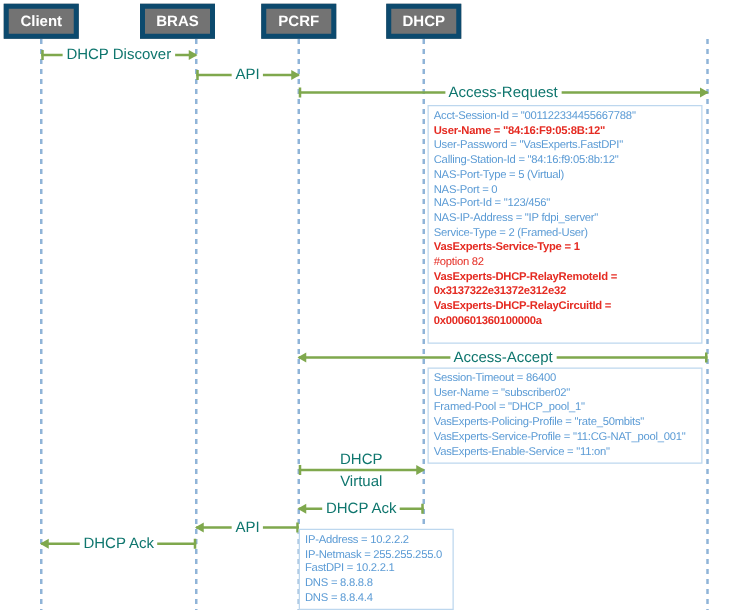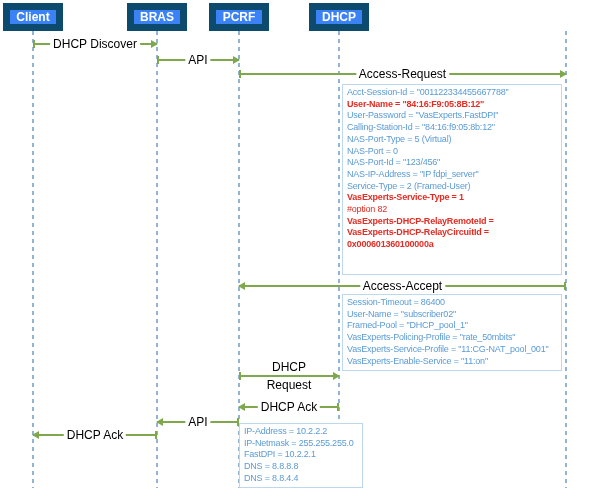--- a/index.html
+++ b/index.html
@@ -3,40 +3,40 @@
 <meta charset="utf-8">
 <style>
   html,body{margin:0;padding:0;background:#fff;}
   #stage{
     position:relative;width:600px;height:491px;background:#fff;overflow:hidden;
     font-family:"Liberation Sans",sans-serif;
   }
   
   .actor{
     position:absolute;top:3px;width:60px;height:28px;
-    background:#3b82f6;border:7px solid #0c4a6e;box-sizing:border-box;
+    background:#737373;border:4px solid #0c4a6e;box-sizing:border-box;
     color:#fff;font-size:12px;font-weight:bold;
     display:flex;align-items:center;justify-content:center;
   }
   
   .lifeline{
     position:absolute;top:31px;height:457px;width:2px;
     background:repeating-linear-gradient(to bottom,#8fb4d8 0px,#8fb4d8 4px,transparent 4px,transparent 8px);
   }
   
   .msg{position:absolute;height:1.6px;background:#7fa84d;}
   .msg .tick{position:absolute;width:1.6px;height:8px;top:-3.2px;background:#7fa84d;}
   .msg.dir-right .tick{left:0;}
   .msg.dir-left  .tick{right:0;}
   .msg .head{position:absolute;width:0;height:0;top:-3.4px;}
   .msg.dir-right .head{right:-1px;border-top:4px solid transparent;border-bottom:4px solid transparent;border-left:7px solid #7fa84d;}
   .msg.dir-left  .head{left:-1px;border-top:4px solid transparent;border-bottom:4px solid transparent;border-right:7px solid #7fa84d;}
   .msg .lbl{
     position:absolute;left:50%;top:1px;transform:translate(-50%,-50%);
-    background:#fff;padding:0 3px;color:#000000;font-size:12px;white-space:nowrap;line-height:13px;
+    background:#fff;padding:0 3px;color:#0f766e;font-size:12px;white-space:nowrap;line-height:13px;
   }
   .msg .lbl.above{top:auto;bottom:2.5px;transform:translateX(-50%);}
   .msg .lbl.below{top:3.5px;transform:translateX(-50%);}
   
   .attrbox{
     position:absolute;background:#fff;border:1px solid #bdd7ee;box-sizing:border-box;
     padding:2px 0 0 4px;overflow:hidden;
   }
   .attr-line{
     font-size:9px;line-height:11.7px;letter-spacing:-0.2px;white-space:nowrap;color:#5b9bd5;
@@ -52,21 +52,21 @@
 
   <div class="lifeline" style="left:32px"></div>
   <div class="lifeline" style="left:156px"></div>
   <div class="lifeline" style="left:238px"></div>
   <div class="lifeline" style="left:338px"></div>
   <div class="lifeline" style="left:565px"></div>
 
   <div class="actor" style="left:3px">
       <span>Client</span>
     </div>
-  <div class="actor" style="left:127px">
+  <div class="actor" style="left:112px">
       <span>BRAS</span>
     </div>
   <div class="actor" style="left:209px">
       <span>PCRF</span>
     </div>
   <div class="actor" style="left:309px">
       <span>DHCP</span>
     </div>
 
   <div class="msg dir-right" style="left:33px;top:43px;width:124px">
@@ -90,21 +90,21 @@
   <div class="msg dir-left" style="left:239px;top:285px;width:327px">
     <span class="tick"></span>
     <span class="head"></span>
     <span class="lbl">Access-Accept</span>
   </div>
 
   <div class="msg dir-right" style="left:239px;top:375px;width:100px">
     <span class="tick"></span>
     <span class="head"></span>
     <span class="lbl above">DHCP</span>
-    <span class="lbl below">Request</span>
+    <span class="lbl below">Virtual</span>
   </div>
 
   <div class="msg dir-left" style="left:239px;top:406px;width:100px">
     <span class="tick"></span>
     <span class="head"></span>
     <span class="lbl">DHCP Ack</span>
   </div>
 
   <div class="msg dir-left" style="left:157px;top:421px;width:82px">
     <span class="tick"></span>
@@ -124,20 +124,21 @@
     <div class="attr-line" data-style="blue">User-Password = "VasExperts.FastDPI"</div>
     <div class="attr-line" data-style="blue">Calling-Station-Id = "84:16:f9:05:8b:12"</div>
     <div class="attr-line" data-style="blue">NAS-Port-Type = 5 (Virtual)</div>
     <div class="attr-line" data-style="blue">NAS-Port = 0</div>
     <div class="attr-line" data-style="blue">NAS-Port-Id = "123/456"</div>
     <div class="attr-line" data-style="blue">NAS-IP-Address = "IP fdpi_server"</div>
     <div class="attr-line" data-style="blue">Service-Type = 2 (Framed-User)</div>
     <div class="attr-line" data-style="red-bold">VasExperts-Service-Type = 1</div>
     <div class="attr-line" data-style="red">#option 82</div>
     <div class="attr-line" data-style="red-bold">VasExperts-DHCP-RelayRemoteId =</div>
+    <div class="attr-line" data-style="red-bold">0x3137322e31372e312e32</div>
     <div class="attr-line" data-style="red-bold">VasExperts-DHCP-RelayCircuitId =</div>
     <div class="attr-line" data-style="red-bold">0x000601360100000a</div>
   </div>
 
   <div class="attrbox" style="left:342px;top:294px;width:220px;height:77px">
     <div class="attr-line" data-style="blue">Session-Timeout = 86400</div>
     <div class="attr-line" data-style="blue">User-Name = "subscriber02"</div>
     <div class="attr-line" data-style="blue">Framed-Pool = "DHCP_pool_1"</div>
     <div class="attr-line" data-style="blue">VasExperts-Policing-Profile = "rate_50mbits"</div>
     <div class="attr-line" data-style="blue">VasExperts-Service-Profile = "11:CG-NAT_pool_001"</div>

